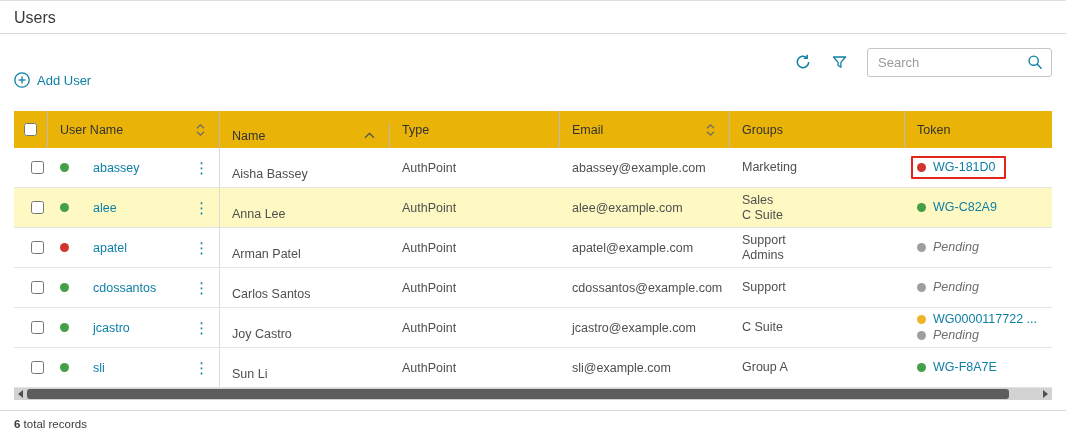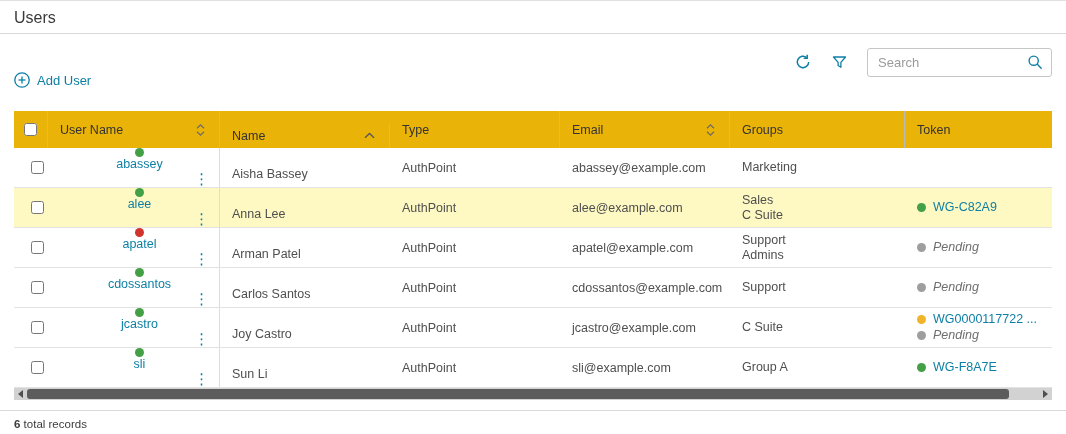--- a/index.html
+++ b/index.html
@@ -36,21 +36,21 @@
   .c-user  { width: 172px; flex: none; }
   .c-name  { width: 170px; flex: none; margin-top: 12px; }
   .c-type  { width: 170px; flex: none; }
   .c-email { width: 170px; flex: none; }
   .c-groups{ width: 175px; flex: none; }
   .c-token { flex: 1; }
 
   .trow { display: flex; height: 40px; border-bottom: 1px solid #e3e3e3; background: #fff; }
   .trow.row-alt { background: #fef9c3; }
   .cell { display: flex; align-items: center; padding-left: 12px; }
-  .cell.c-user { gap: 0; border-right: 1px solid #dcdcdc; flex-direction: column; }
+  .cell.c-user { gap: 24px; border-right: 1px solid #dcdcdc; }
   .dot { width: 9px; height: 9px; border-radius: 50%; flex: none; }
   .ulink { color: #0d7fa5; text-decoration: none; cursor: pointer; }
   .kebab { margin-left: auto; margin-right: 10px; color: #0d7fa5; font-size: 15px; line-height: 1; cursor: pointer; user-select: none; }
   .plain { color: #4f4f4f; }
   .multiline { display: flex; flex-direction: column; justify-content: center; line-height: 15px; }
   .multiline div:empty { display: none; }
 
   .c-token { flex-direction: column; align-items: flex-start; justify-content: center; gap: 1px; }
   .token-line { display: inline-flex; align-items: center; gap: 7px; line-height: 15px; }
   .token-text { color: #0d7fa5; cursor: pointer; }
@@ -168,20 +168,26 @@
         <span class="kebab">⋮</span>
       </div>
       <div class="cell c-name plain">Aisha Bassey</div>
       <div class="cell c-type plain">AuthPoint</div>
       <div class="cell c-email plain">abassey@example.com</div>
       <div class="cell c-groups plain">
         <div class="multiline">
             <div>Marketing</div>
           </div>
       </div>
+      <div class="cell c-token">
+        <span class="token-line token-highlight">
+          <span class="dot" style="background-color: rgb(208, 52, 44);"></span>
+          <span class="token-text" data-kind="id">WG-181D0</span>
+        </span>
+      </div>
     </div>
 
     <div class="trow row-alt">
       <div class="cell c-check">
           <input type="checkbox" style="">
         </div>
       <div class="cell c-user">
         <span class="dot" style="background-color: rgb(67, 160, 71);"></span>
         <a class="ulink">alee</a>
         <span class="kebab">⋮</span>

